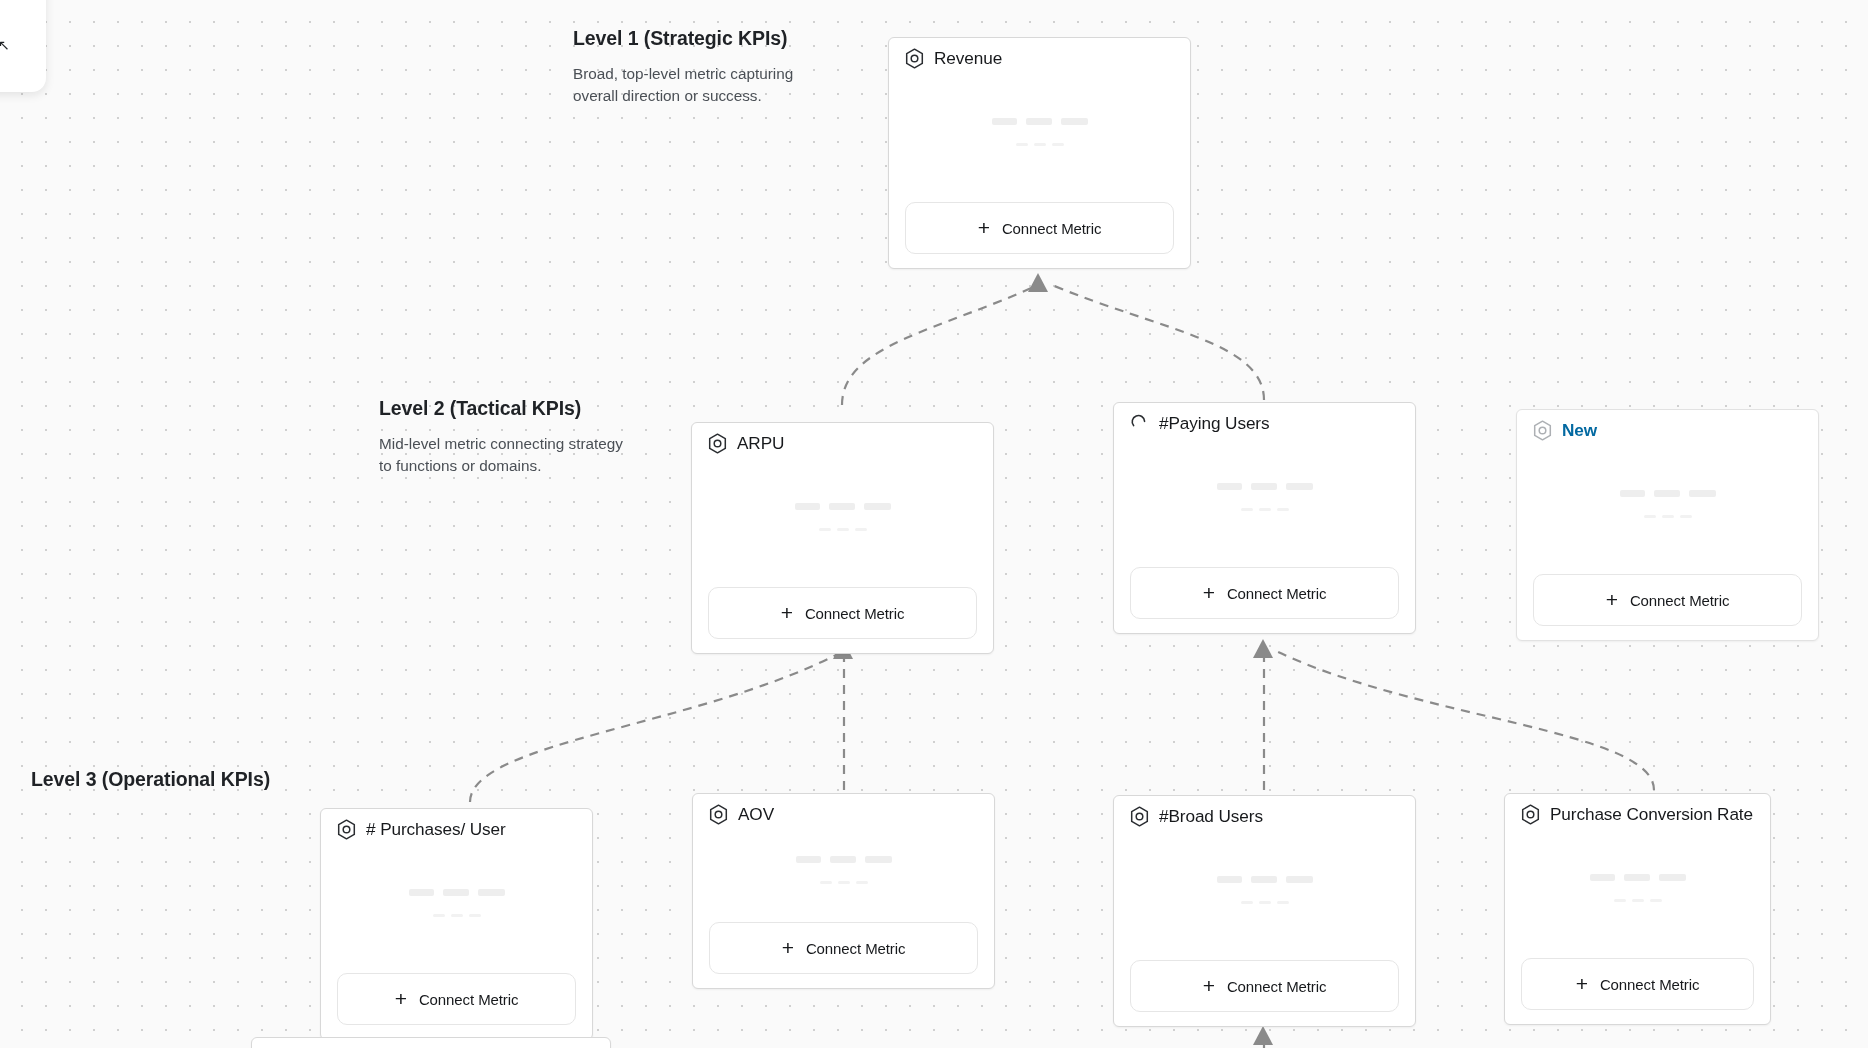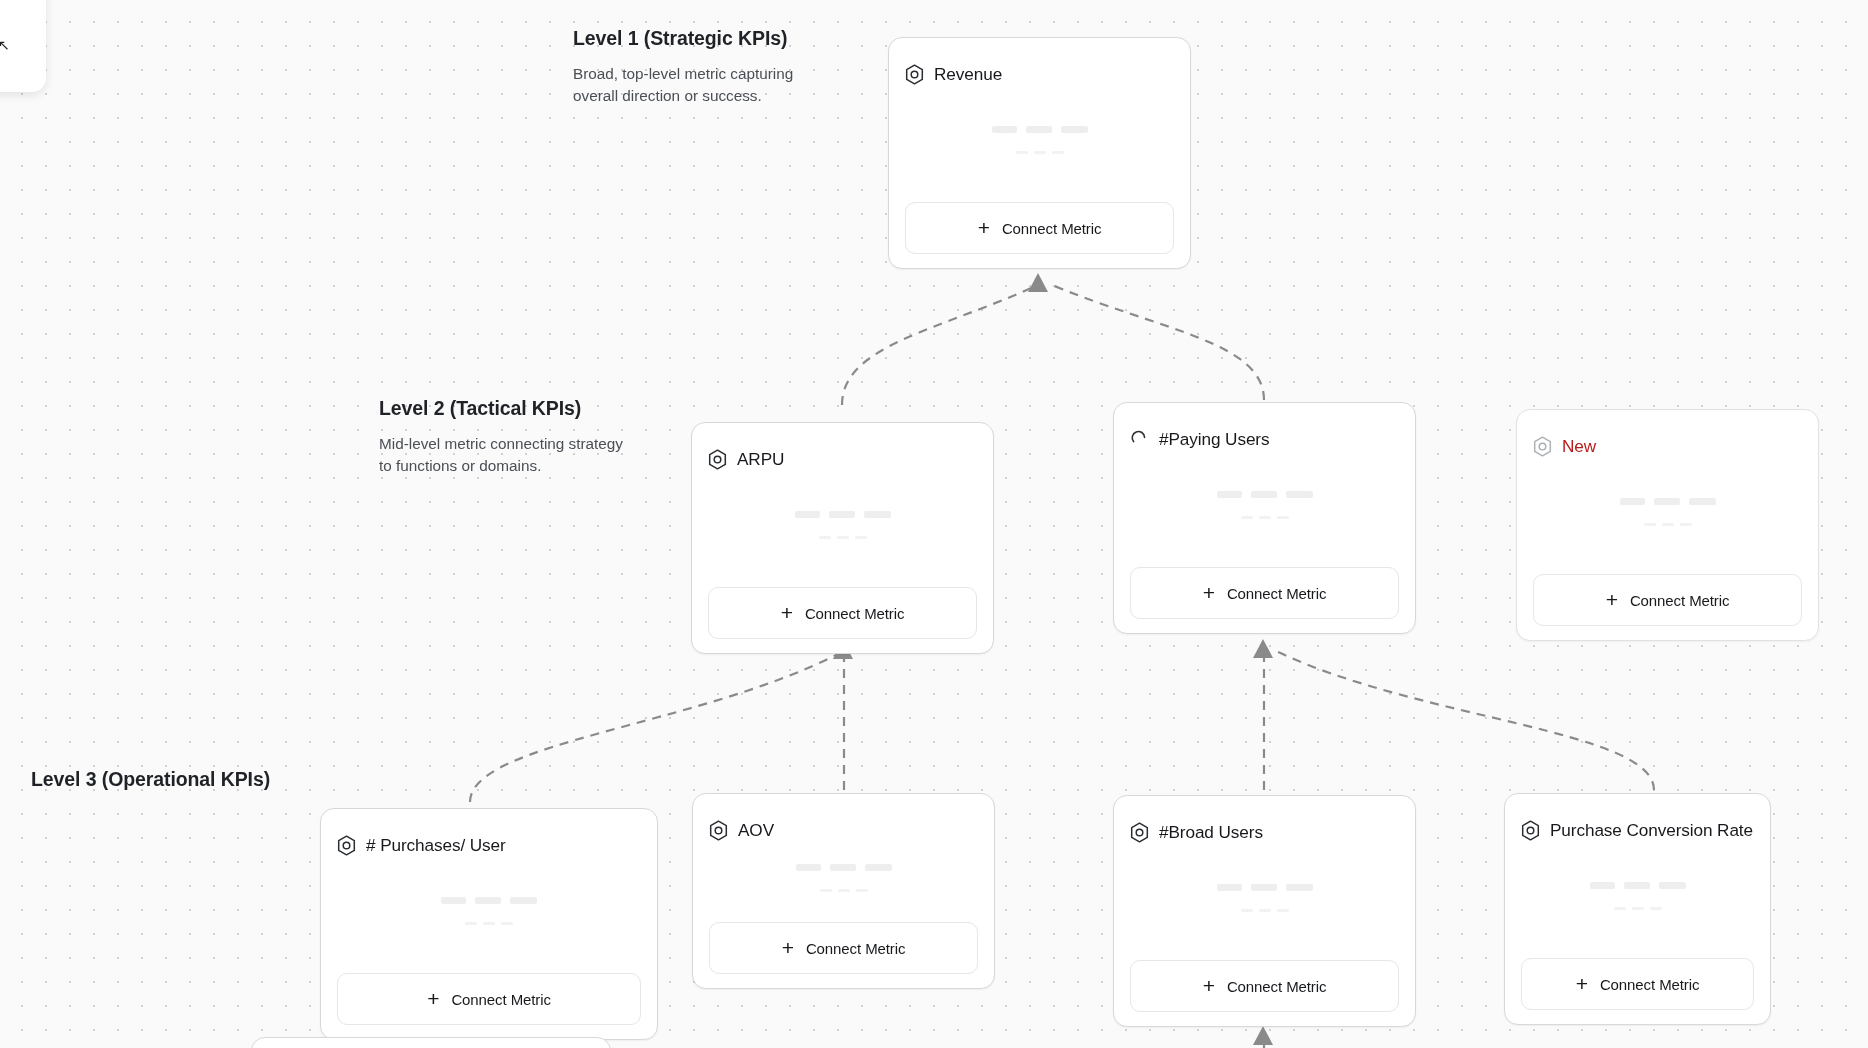--- a/index.html
+++ b/index.html
@@ -57,44 +57,44 @@
     line-height: 1.46;
     color: #4a4f55;
     max-width: 250px;
   }
 
   
   .card {
     position: absolute;
     background: #ffffff;
     border: 1.2px solid #d8d8d8;
-    border-radius: 14px;
+    border-radius: 6px;
     box-shadow: 0 1px 2px rgba(16,18,20,0.05);
     z-index: 3;
     display: flex;
     flex-direction: column;
-    padding: 24px 16px 14px 16px;
+    padding: 8px 16px 14px 16px;
   }
   .card.muted { border-color: #e2e2e2; }
 
   .card-head {
     display: flex;
     align-items: center;
     gap: 10px;
     height: 24px;
     flex: 0 0 auto;
   }
   .card-title {
     font-size: 17.2px;
     font-weight: 500;
     color: #17191c;
     white-space: nowrap;
     letter-spacing: -0.1px;
   }
-  .card.muted .card-title { color: #b91c1c; font-weight: 400; }
+  .card.muted .card-title { color: #0369a1; font-weight: 700; }
 
   .hex-icon { display: block; }
   .hex-icon path, .hex-icon circle { stroke: #2a2d31; fill: none; }
   .card.muted .hex-icon path, .card.muted .hex-icon circle { stroke: #adb0b4; }
 
   .spinner-icon { display:block; }
   .spinner-icon path { stroke: #2a2d31; fill: none; }
 
   
   .card-body {
@@ -313,21 +313,21 @@
         <span class="skeleton-chip"></span>
         <span class="skeleton-chip"></span>
       </div>
     </div>
     <div class="connect-btn">
       <span class="plus-icon">+</span>
       <span class="connect-label">Connect Metric</span>
     </div>
   </div>
 
-  <div class="card" style="left:320px; top:808px; width:338px; height:232px;gap:22px;">
+  <div class="card" style="left:320px; top:808px; width:273px; height:232px;gap:22px;">
     <div class="card-head">
       <svg class="hex-icon" width="19" height="21" viewBox="0 0 19 21">
         <path d="M9.5 1.2 L17.3 5.6 L17.3 15.4 L9.5 19.8 L1.7 15.4 L1.7 5.6 Z" stroke-width="1.5" stroke-linejoin="round"></path>
         <circle cx="9.5" cy="10.5" r="3.3" stroke-width="1.5"></circle>
       </svg>
       <span class="card-title"># Purchases/ User</span>
     </div>
     <div class="card-body">
       <div class="skeleton-row">
         <span class="skeleton-chip w1"></span>

